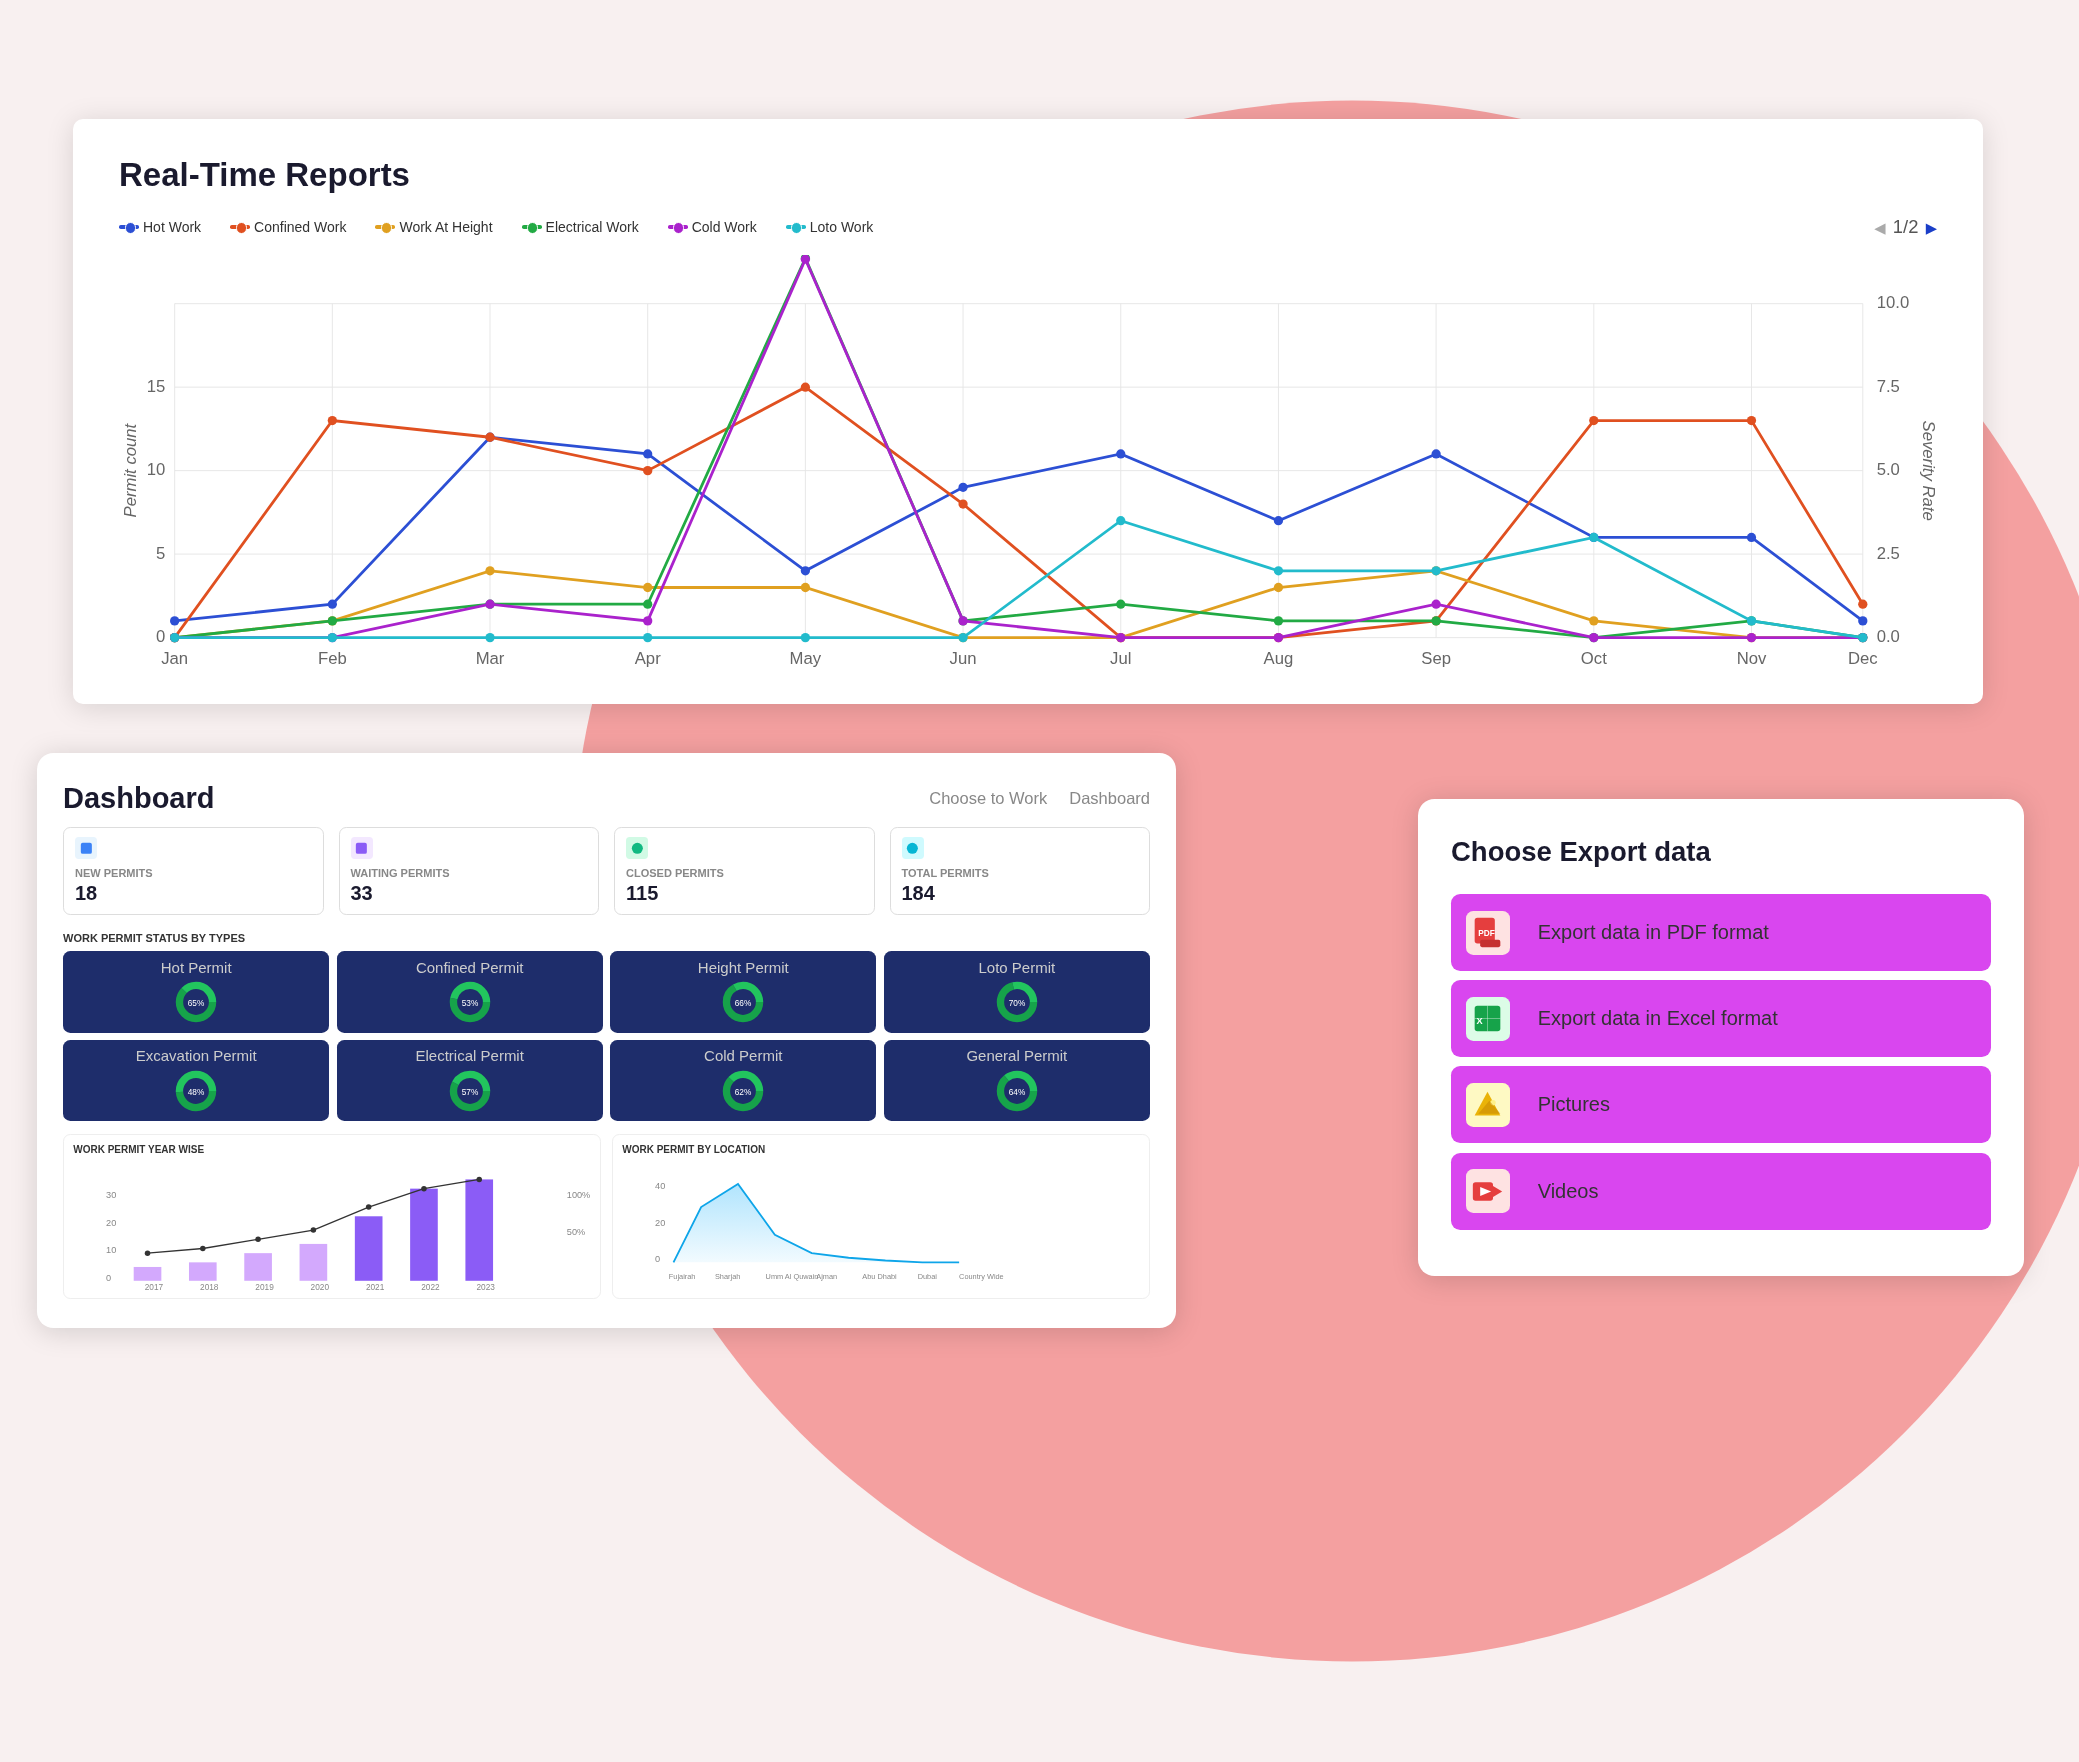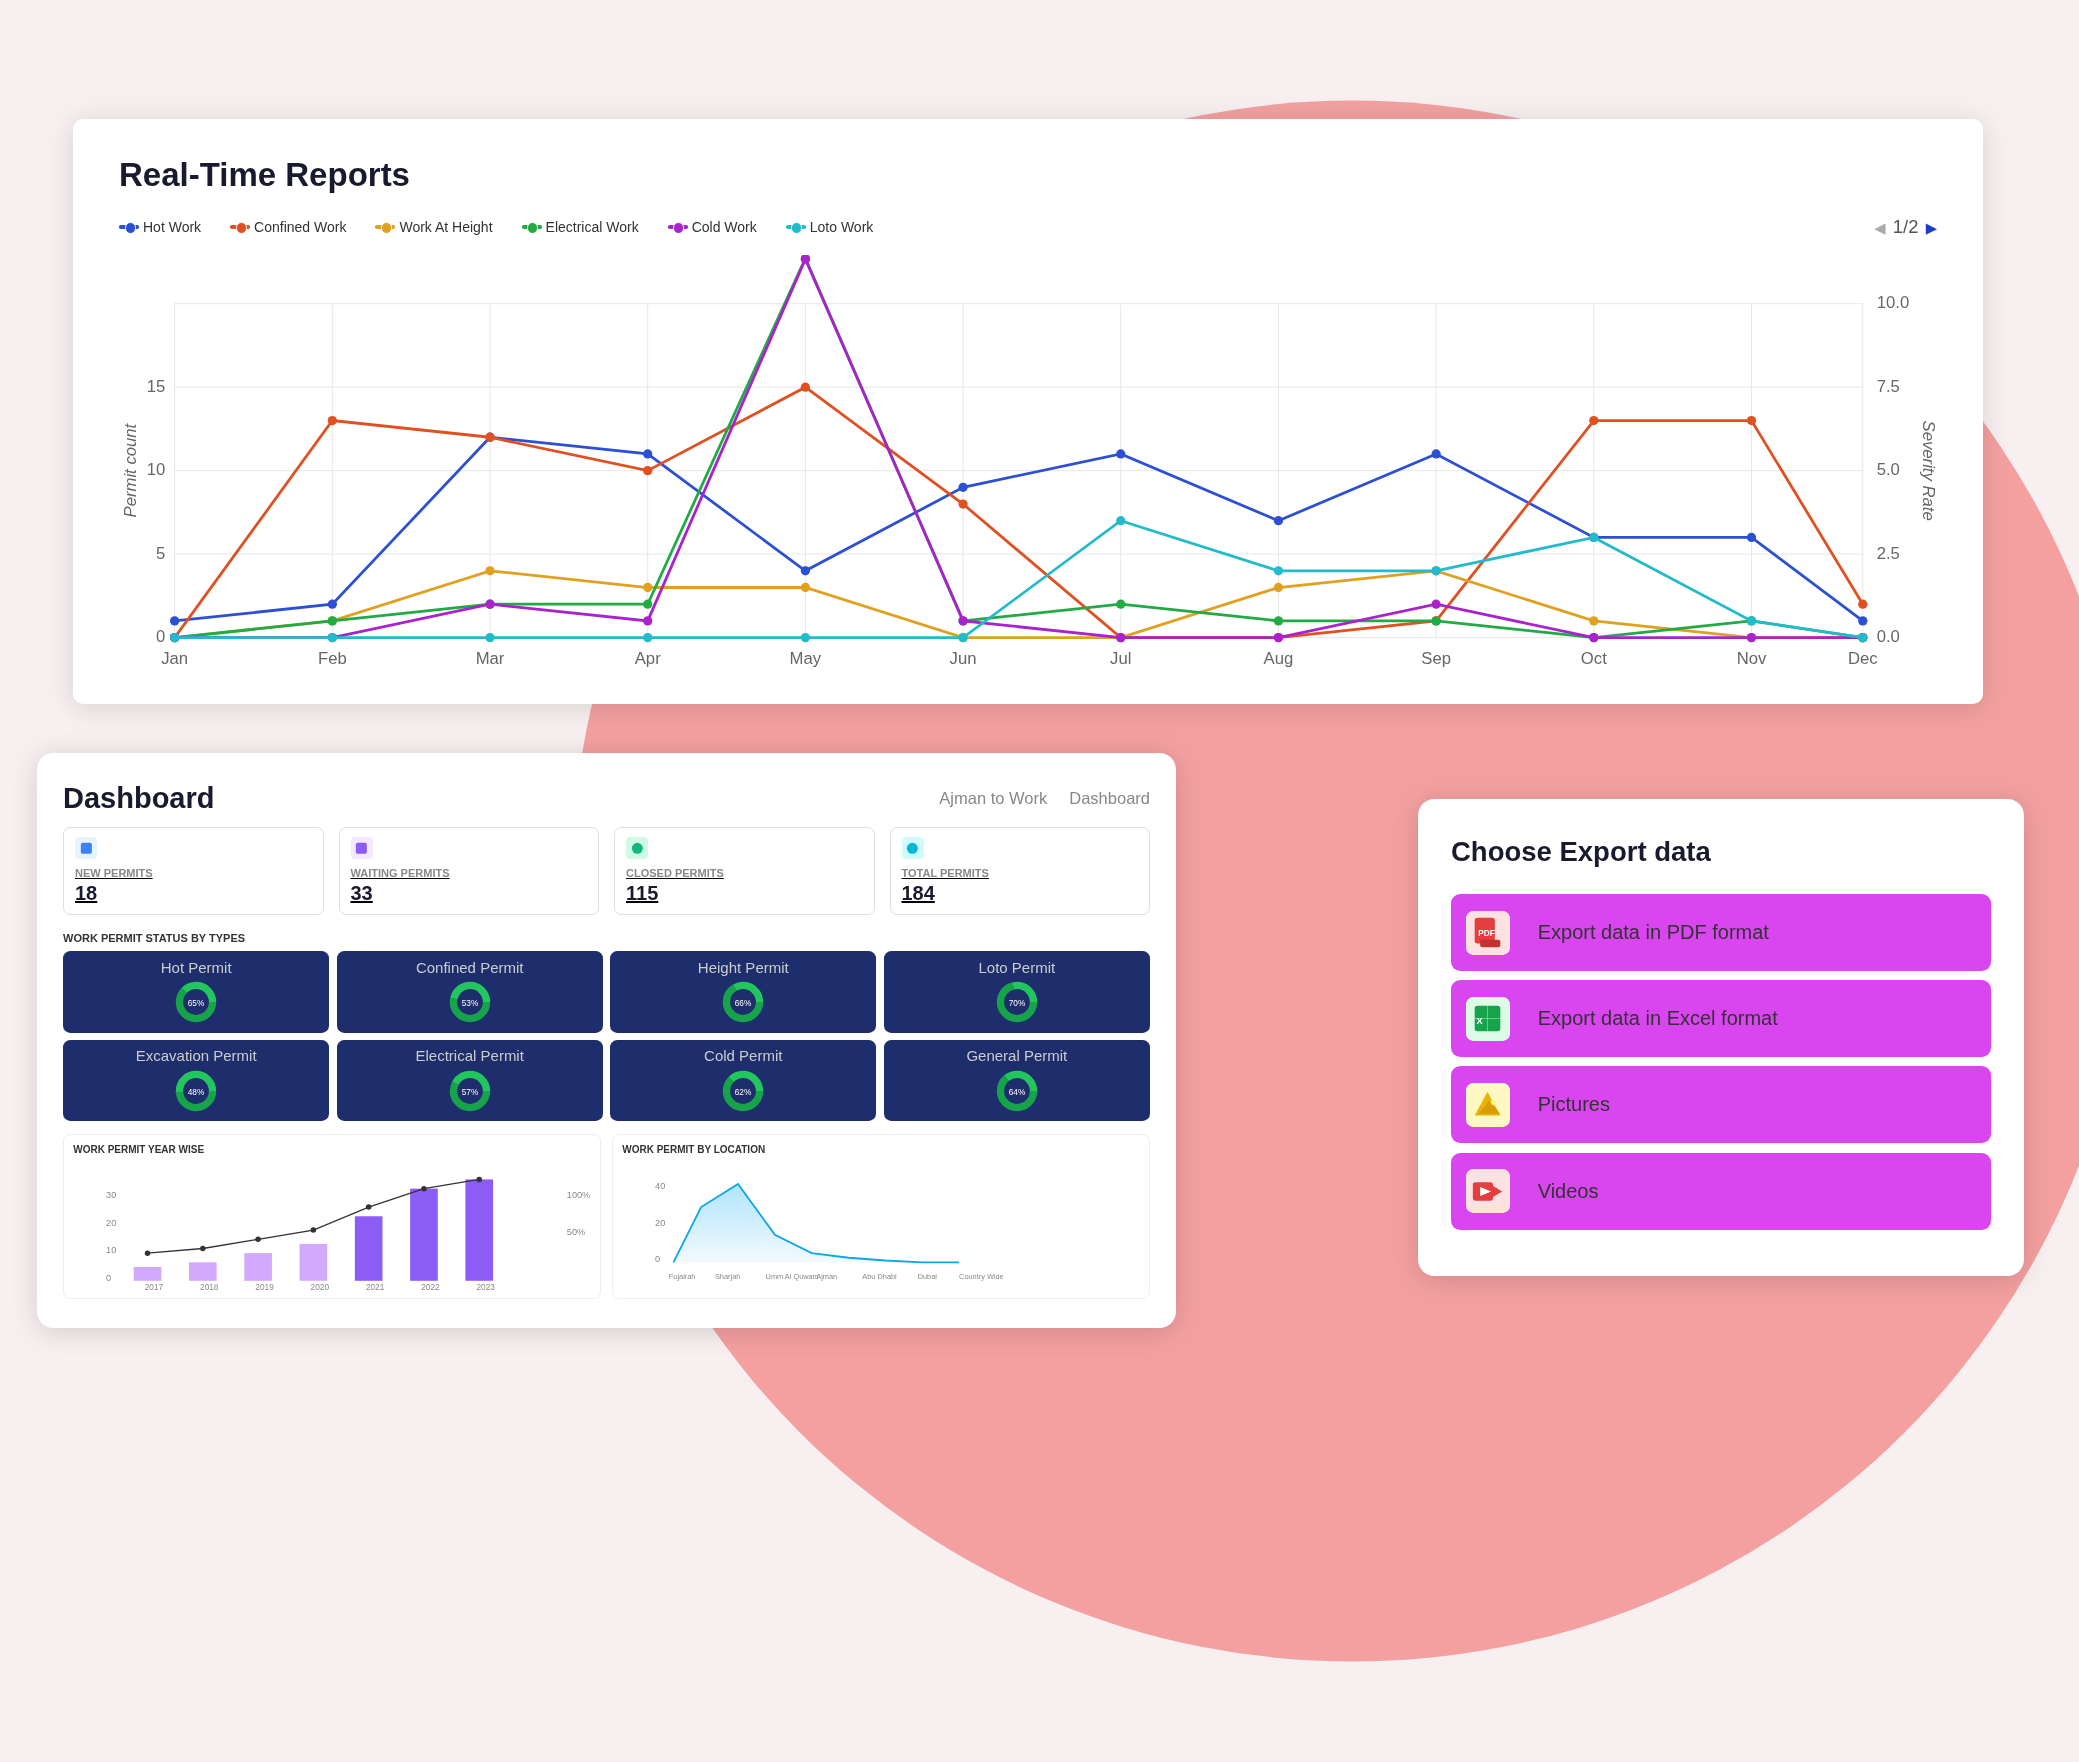--- a/index.html
+++ b/index.html
@@ -123,21 +123,20 @@
       gap: 22px;
       font-size: 16.5px;
       color: #888;
     }
 
     
     .stat-boxes {
       display: flex;
       gap: 15px;
       margin-bottom: 16.5px;
-      text-decoration: underline;
     }
 
     .stat-box {
       flex: 1;
       border: 1.4px solid #ddd;
       border-radius: 7.3px;
       padding: 9.2px 11px;
       display: flex;
       flex-direction: column;
       gap: 3.7px;
@@ -462,21 +461,21 @@
           <circle cx="1880" cy="410" r="5"></circle>
       </g>
     </svg>
   </div>
 </div>
 
 <div class="dashboard-card">
   <div class="dashboard-header">
     <div class="dashboard-title">Dashboard</div>
     <div class="dashboard-nav">
-      <span style="color:#888;cursor:pointer;">Ajman to Work</span>
+      <span style="color:#888;cursor:pointer;">Choose to Work</span>
       <span style="color:#888;cursor:pointer;">Dashboard</span>
     </div>
   </div>
 
   <div class="stat-boxes">
     <div class="stat-box">
       <div class="stat-box-icon" style="background:#e8f4fd;">
         <svg width="14.7" height="14.7" viewBox="0 0 16 16">
             <rect x="2" y="2" width="12" height="12" rx="2" fill="#3b82f6"></rect>
           </svg>

